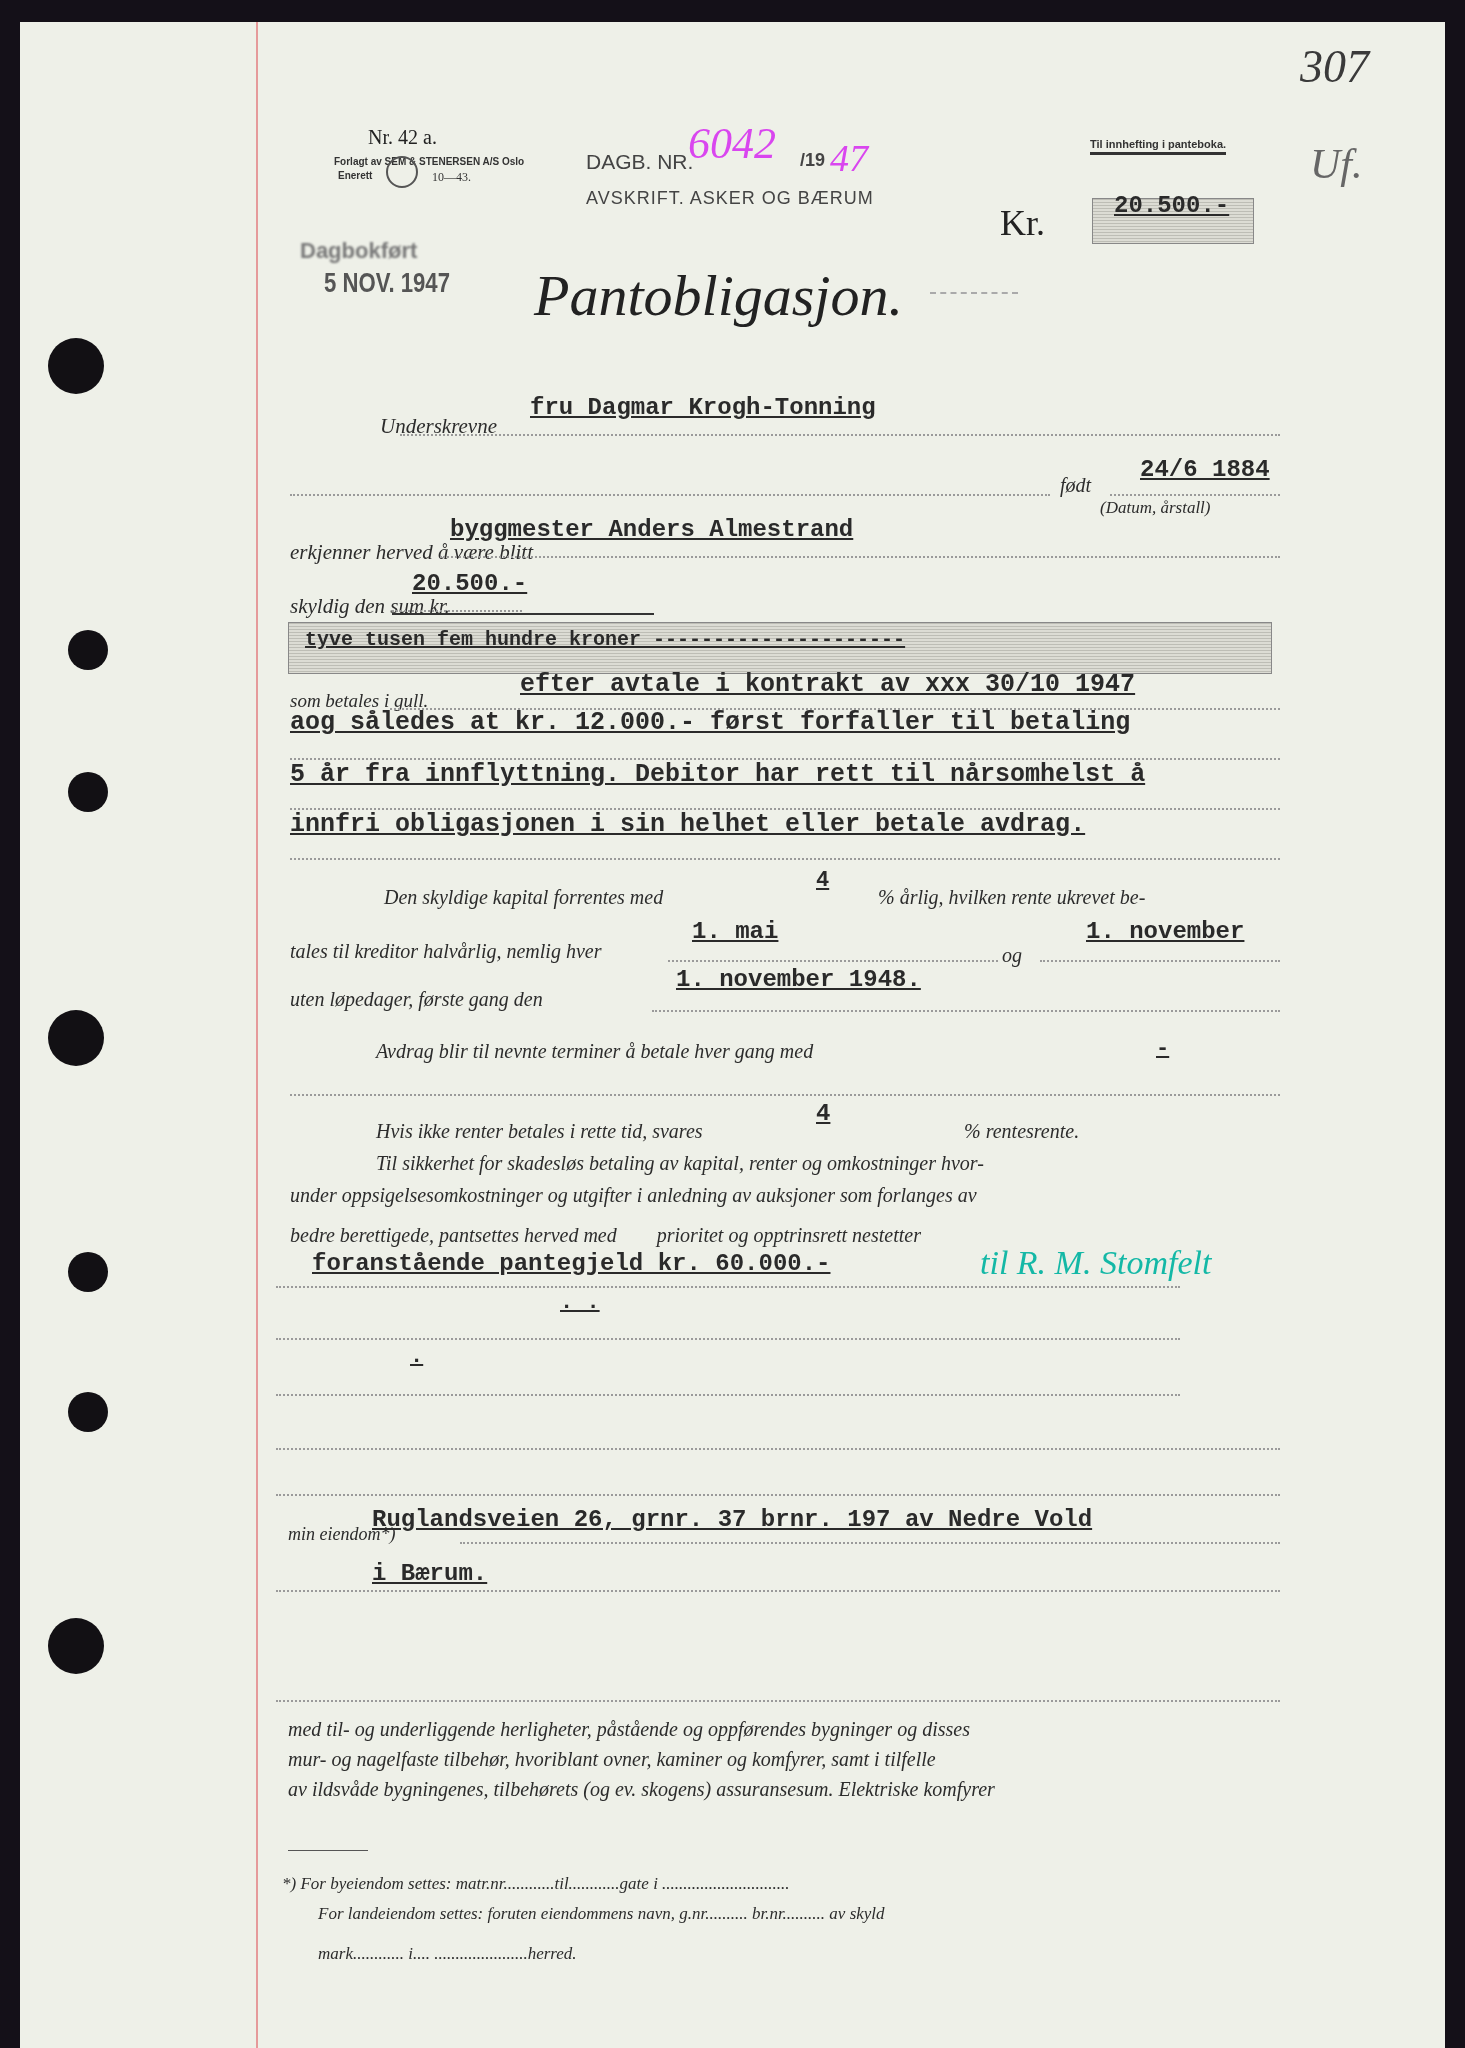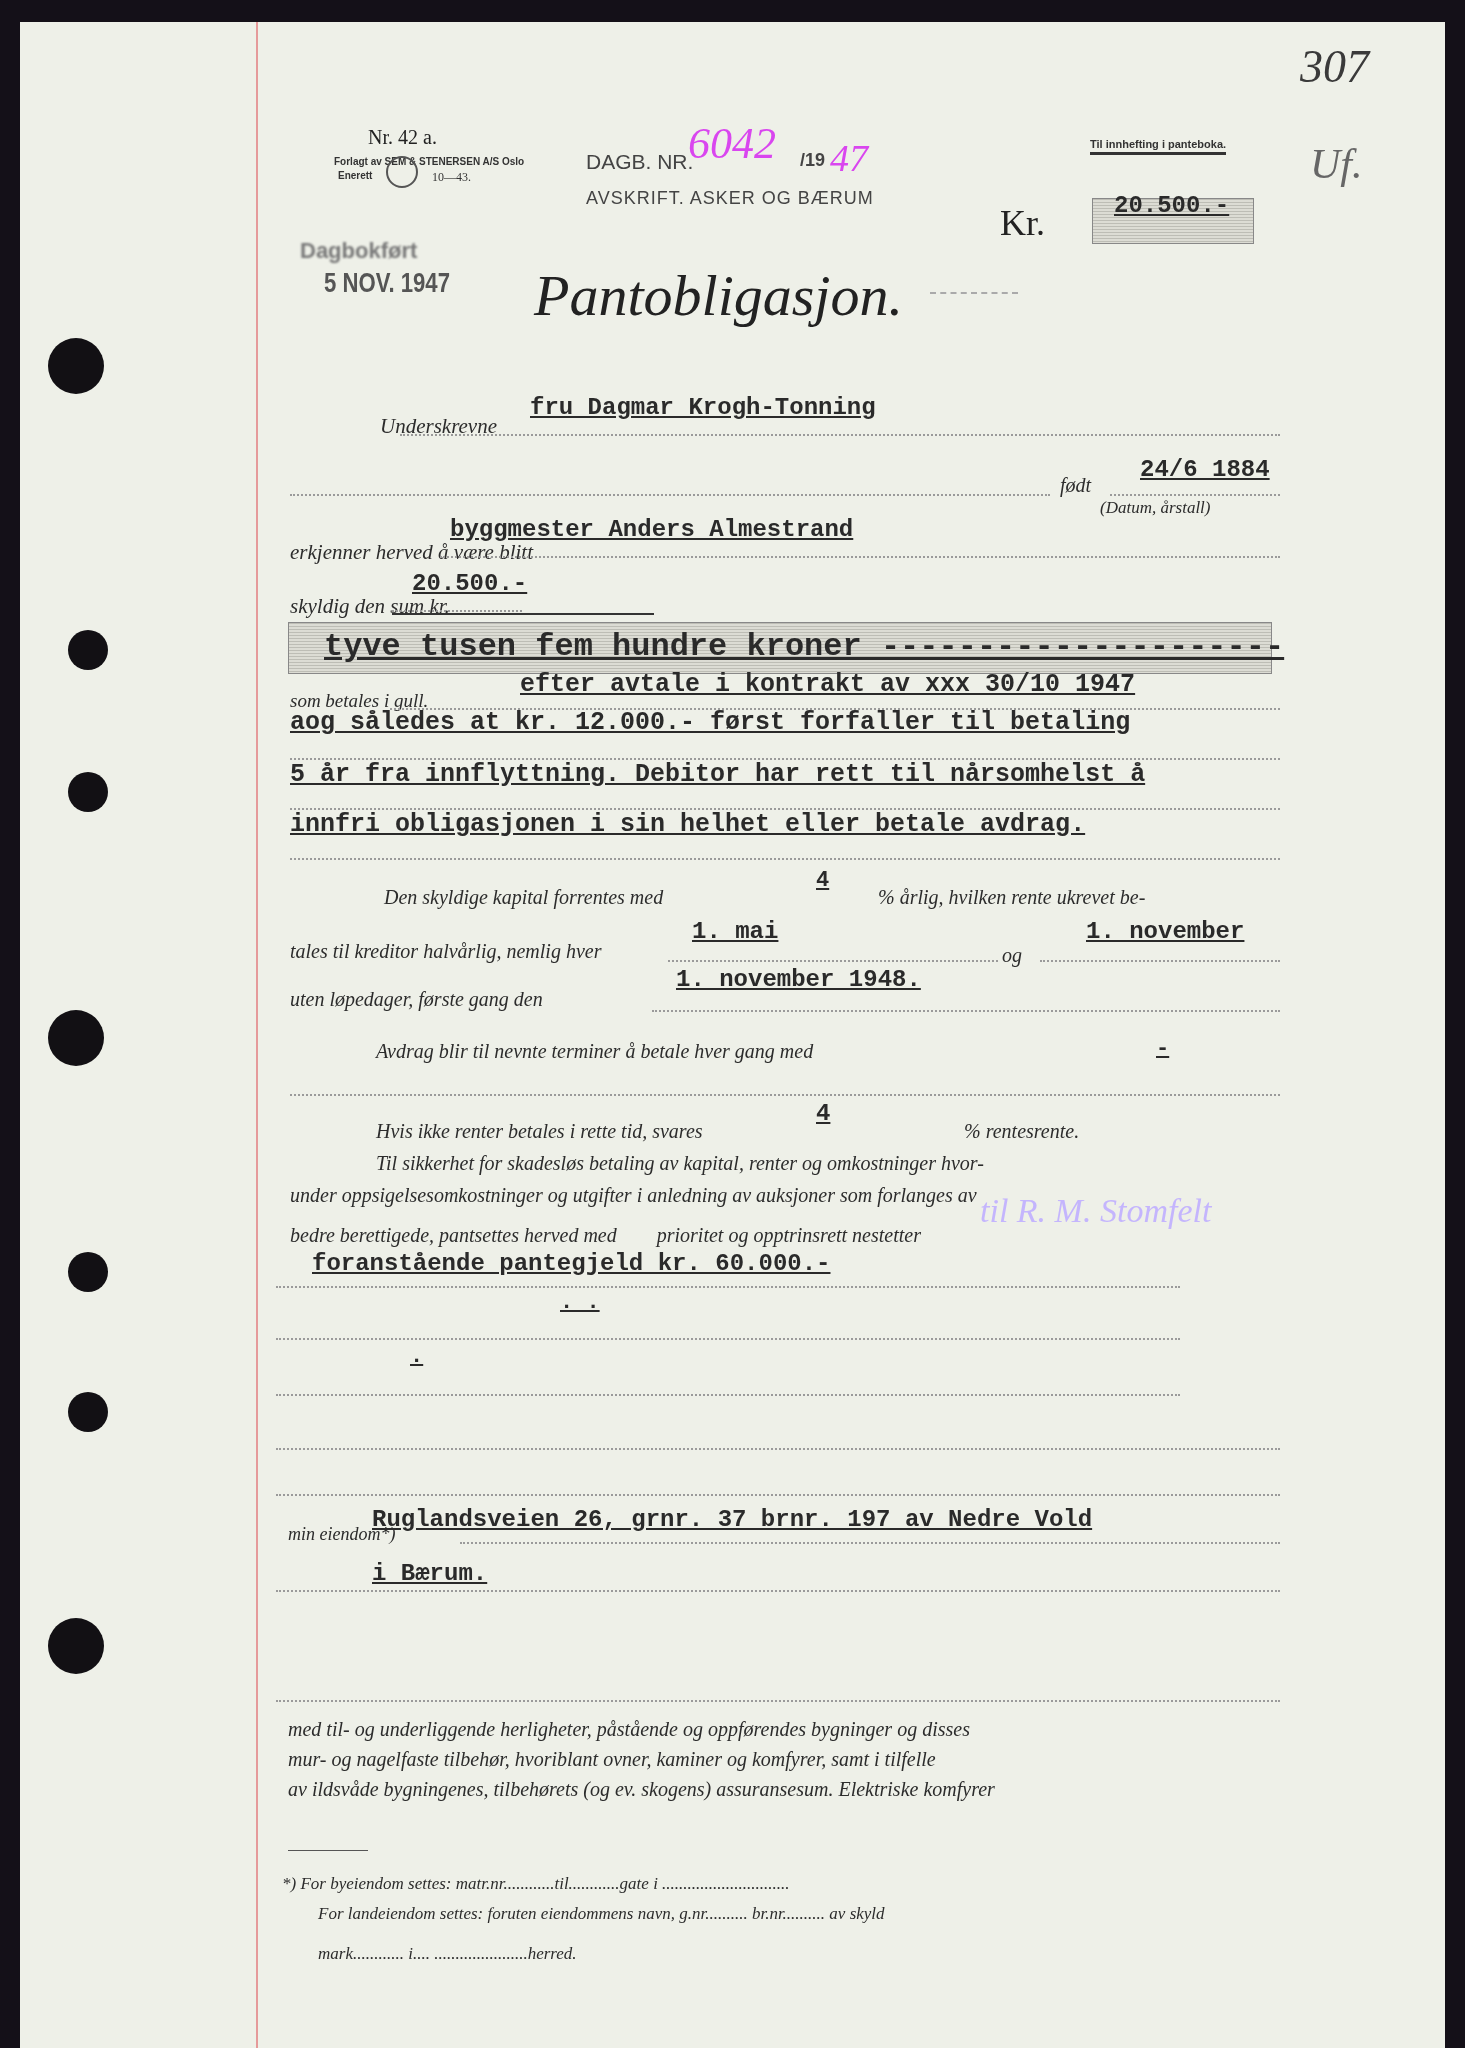--- a/index.html
+++ b/index.html
@@ -69,21 +69,21 @@
 <div class="abs ital" style="left:290px;top:540px;font-size:21px;">erkjenner herved å være blitt</div>
 <div class="dotline" style="left:440px;top:556px;width:840px;"></div>
 <div class="abs type" style="left:450px;top:516px;font-size:24px;">byggmester Anders Almestrand</div>
 
 <div class="abs ital" style="left:290px;top:594px;font-size:21px;">skyldig den sum kr.</div>
 <div class="abs" style="left:392px;top:610px;width:130px;border-bottom:2px dotted #999;"></div>
 <div class="abs" style="left:392px;top:613px;width:262px;border-bottom:2px solid #333;"></div>
 <div class="abs type" style="left:412px;top:570px;font-size:24px;">20.500.-</div>
 
 <div class="hatch" style="left:288px;top:622px;width:982px;height:50px;"></div>
-<div class="abs type" style="left:324px;top:628px;font-size:32px;">tyve tusen fem hundre kroner ---------------------</div>
+<div class="abs type" style="left:305px;top:628px;font-size:20px;">tyve tusen fem hundre kroner ---------------------</div>
 
 <div class="abs ital" style="left:290px;top:690px;font-size:19px;">som betales i gull.</div>
 <div class="abs type" style="left:520px;top:670px;font-size:25px;">efter avtale i kontrakt av xxx 30/10 1947</div>
 <div class="dotline" style="left:390px;top:708px;width:890px;"></div>
 <div class="abs type" style="left:290px;top:708px;font-size:25px;">aog således at kr. 12.000.- først forfaller til betaling</div>
 <div class="dotline" style="left:290px;top:758px;width:990px;"></div>
 <div class="abs type" style="left:290px;top:760px;font-size:25px;">5 år fra innflyttning.  Debitor har rett til nårsomhelst å</div>
 <div class="dotline" style="left:290px;top:808px;width:990px;"></div>
 <div class="abs type" style="left:290px;top:810px;font-size:25px;">innfri obligasjonen i sin helhet eller betale avdrag.</div>
 <div class="dotline" style="left:290px;top:858px;width:990px;"></div>
@@ -108,21 +108,21 @@
 <div class="dotline" style="left:290px;top:1094px;width:990px;"></div>
 
 <div class="abs ital" style="left:376px;top:1120px;font-size:20px;">Hvis ikke renter betales i rette tid, svares</div>
 <div class="abs type" style="left:816px;top:1100px;font-size:24px;">4</div>
 <div class="abs ital" style="left:964px;top:1120px;font-size:20px;">% rentesrente.</div>
 
 <div class="abs ital" style="left:376px;top:1152px;font-size:20px;">Til sikkerhet for skadesløs betaling av kapital, renter og omkostninger hvor-</div>
 <div class="abs ital" style="left:290px;top:1184px;font-size:20px;">under oppsigelsesomkostninger og utgifter i anledning av auksjoner som forlanges av</div>
 <div class="abs ital" style="left:290px;top:1224px;font-size:20px;white-space:pre;">bedre berettigede, pantsettes herved med        prioritet og opptrinsrett nestetter</div>
 <div class="abs type" style="left:312px;top:1250px;font-size:24px;">foranstående pantegjeld kr. 60.000.-</div>
-<div class="abs hand" style="left:980px;top:1192px;font-size:34px;color:#c4b5fd;">til R. M. Stomfelt</div>
+<div class="abs hand" style="left:980px;top:1244px;font-size:34px;color:#14b8a6;">til R. M. Stomfelt</div>
 <div class="dotline" style="left:276px;top:1286px;width:904px;"></div>
 <div class="abs type" style="left:560px;top:1290px;font-size:22px;white-space:pre;">. .</div>
 <div class="dotline" style="left:276px;top:1338px;width:904px;"></div>
 <div class="abs type" style="left:410px;top:1344px;font-size:22px;">.</div>
 <div class="dotline" style="left:276px;top:1394px;width:904px;"></div>
 <div class="dotline" style="left:276px;top:1448px;width:1004px;"></div>
 <div class="dotline" style="left:276px;top:1494px;width:1004px;"></div>
 
 <div class="abs ital" style="left:288px;top:1524px;font-size:18px;">min eiendom*)</div>
 <div class="dotline" style="left:460px;top:1542px;width:820px;"></div>

